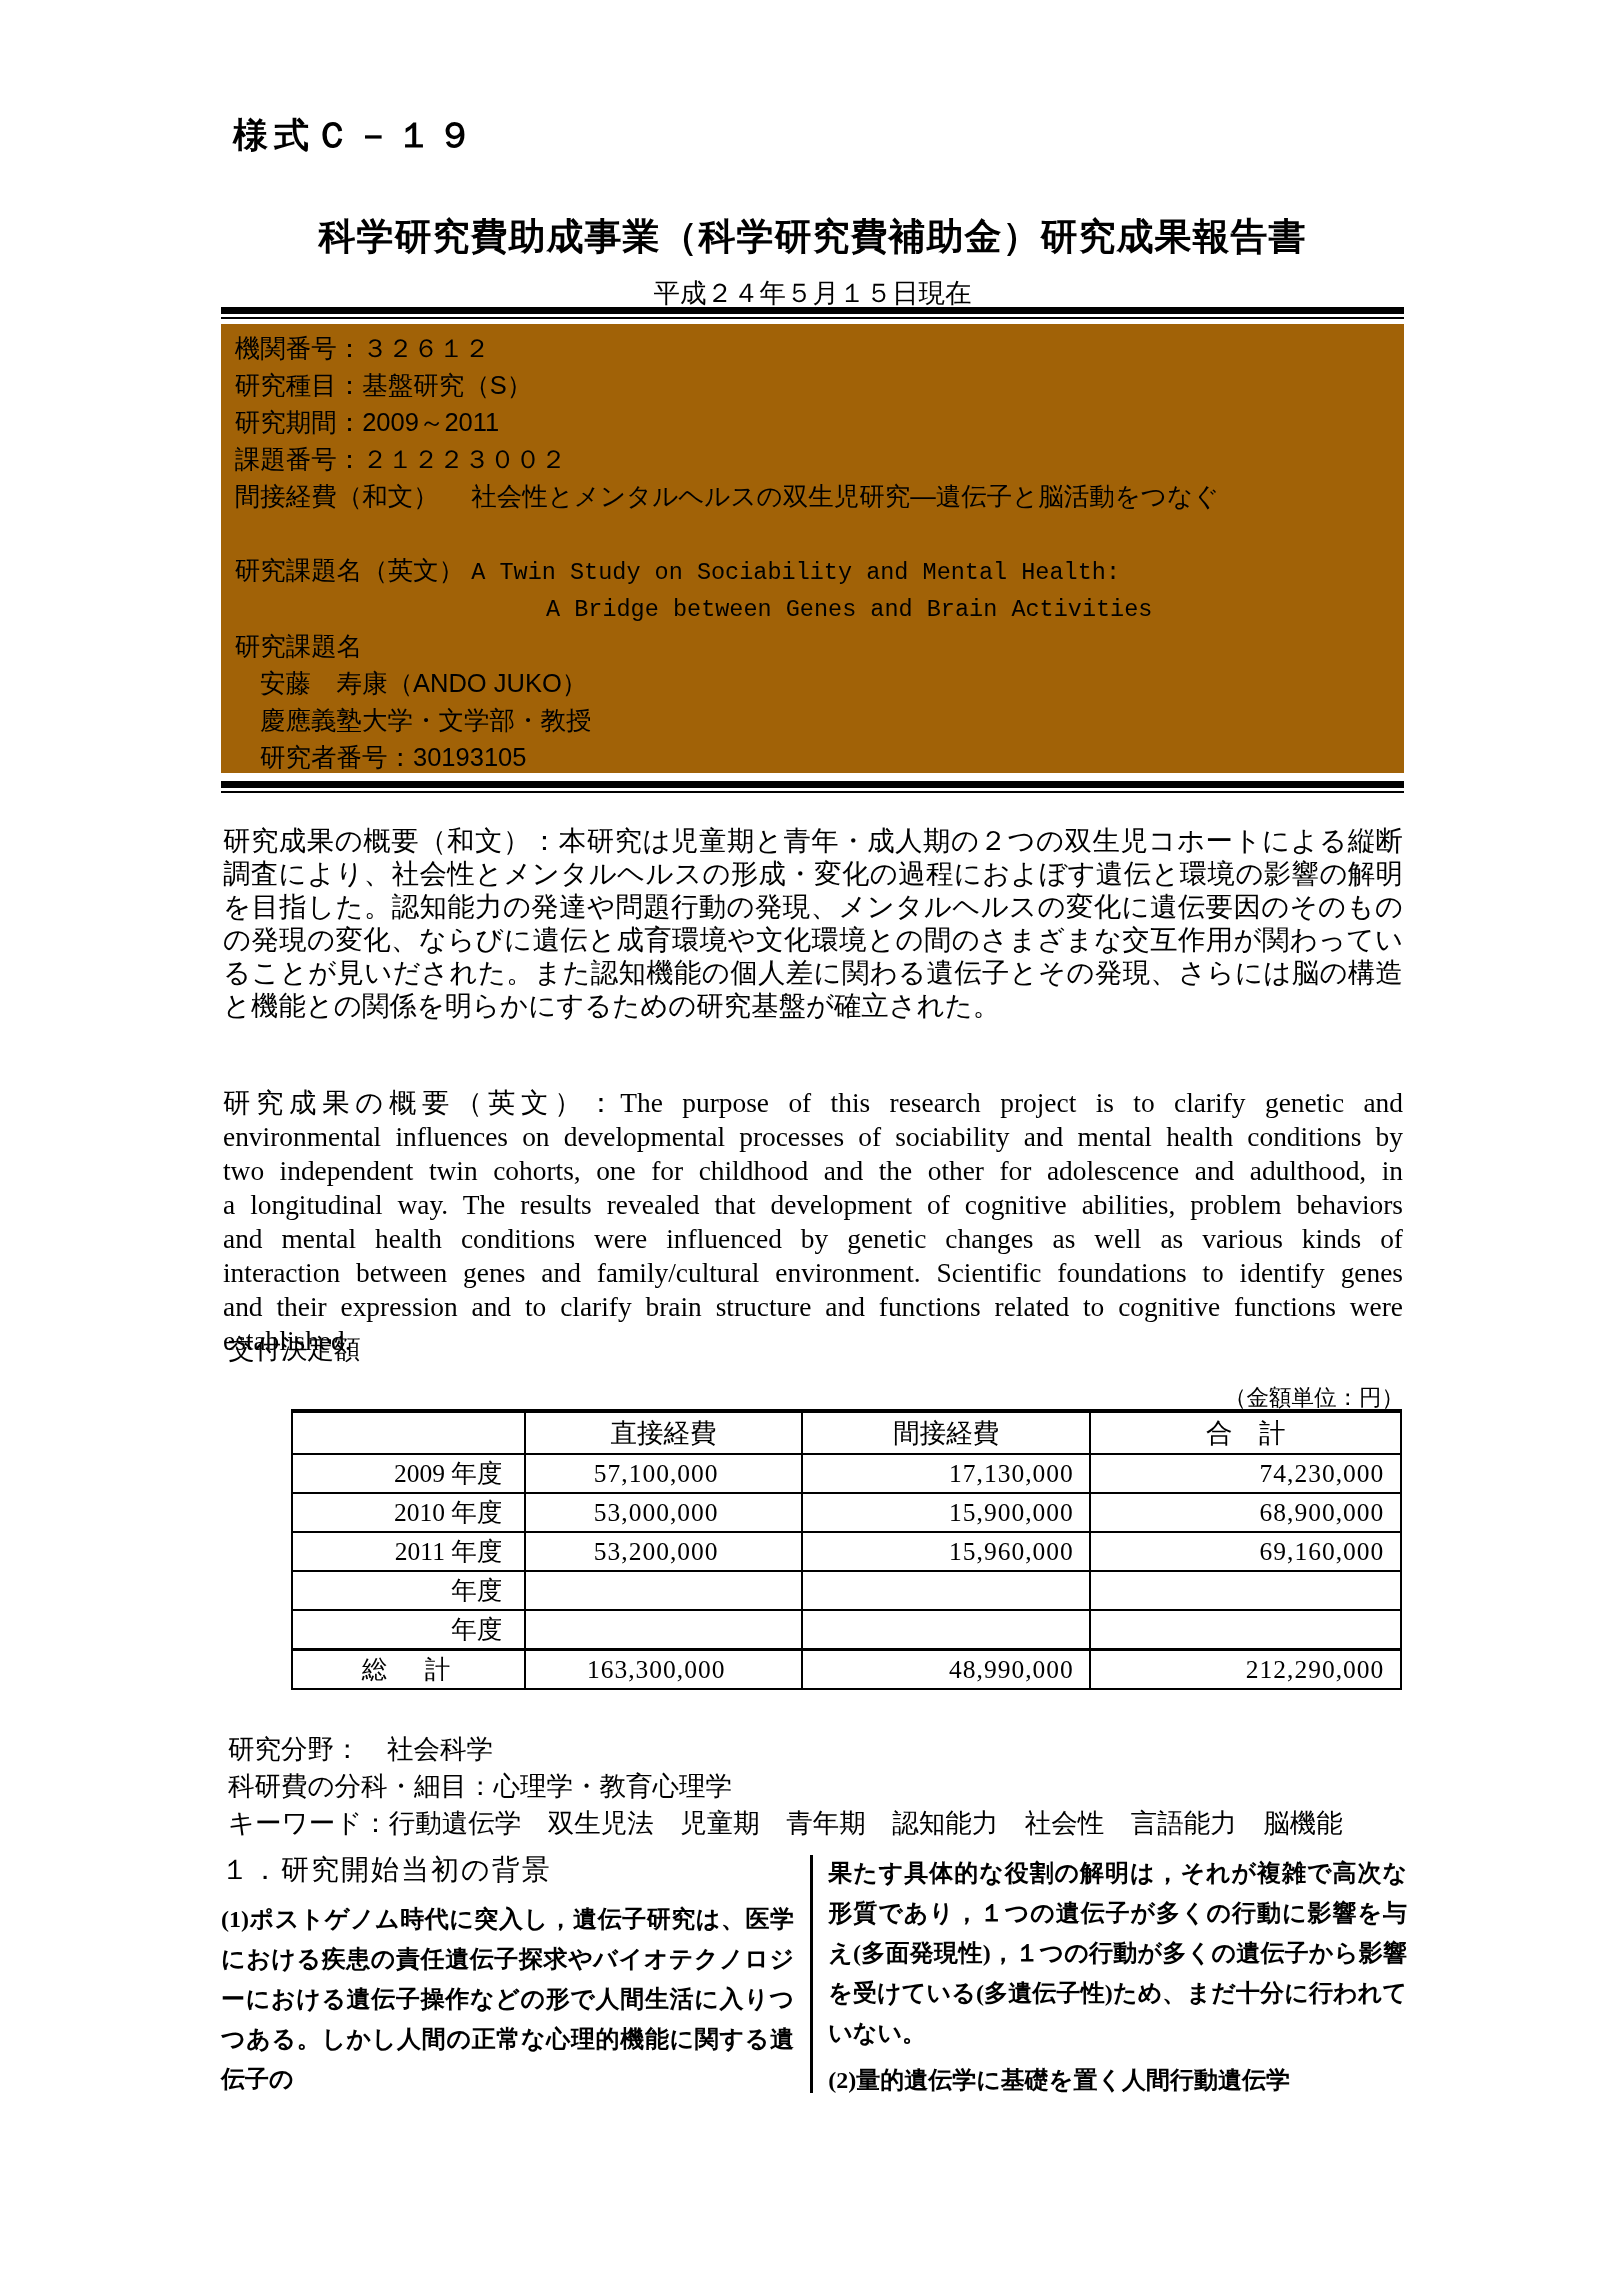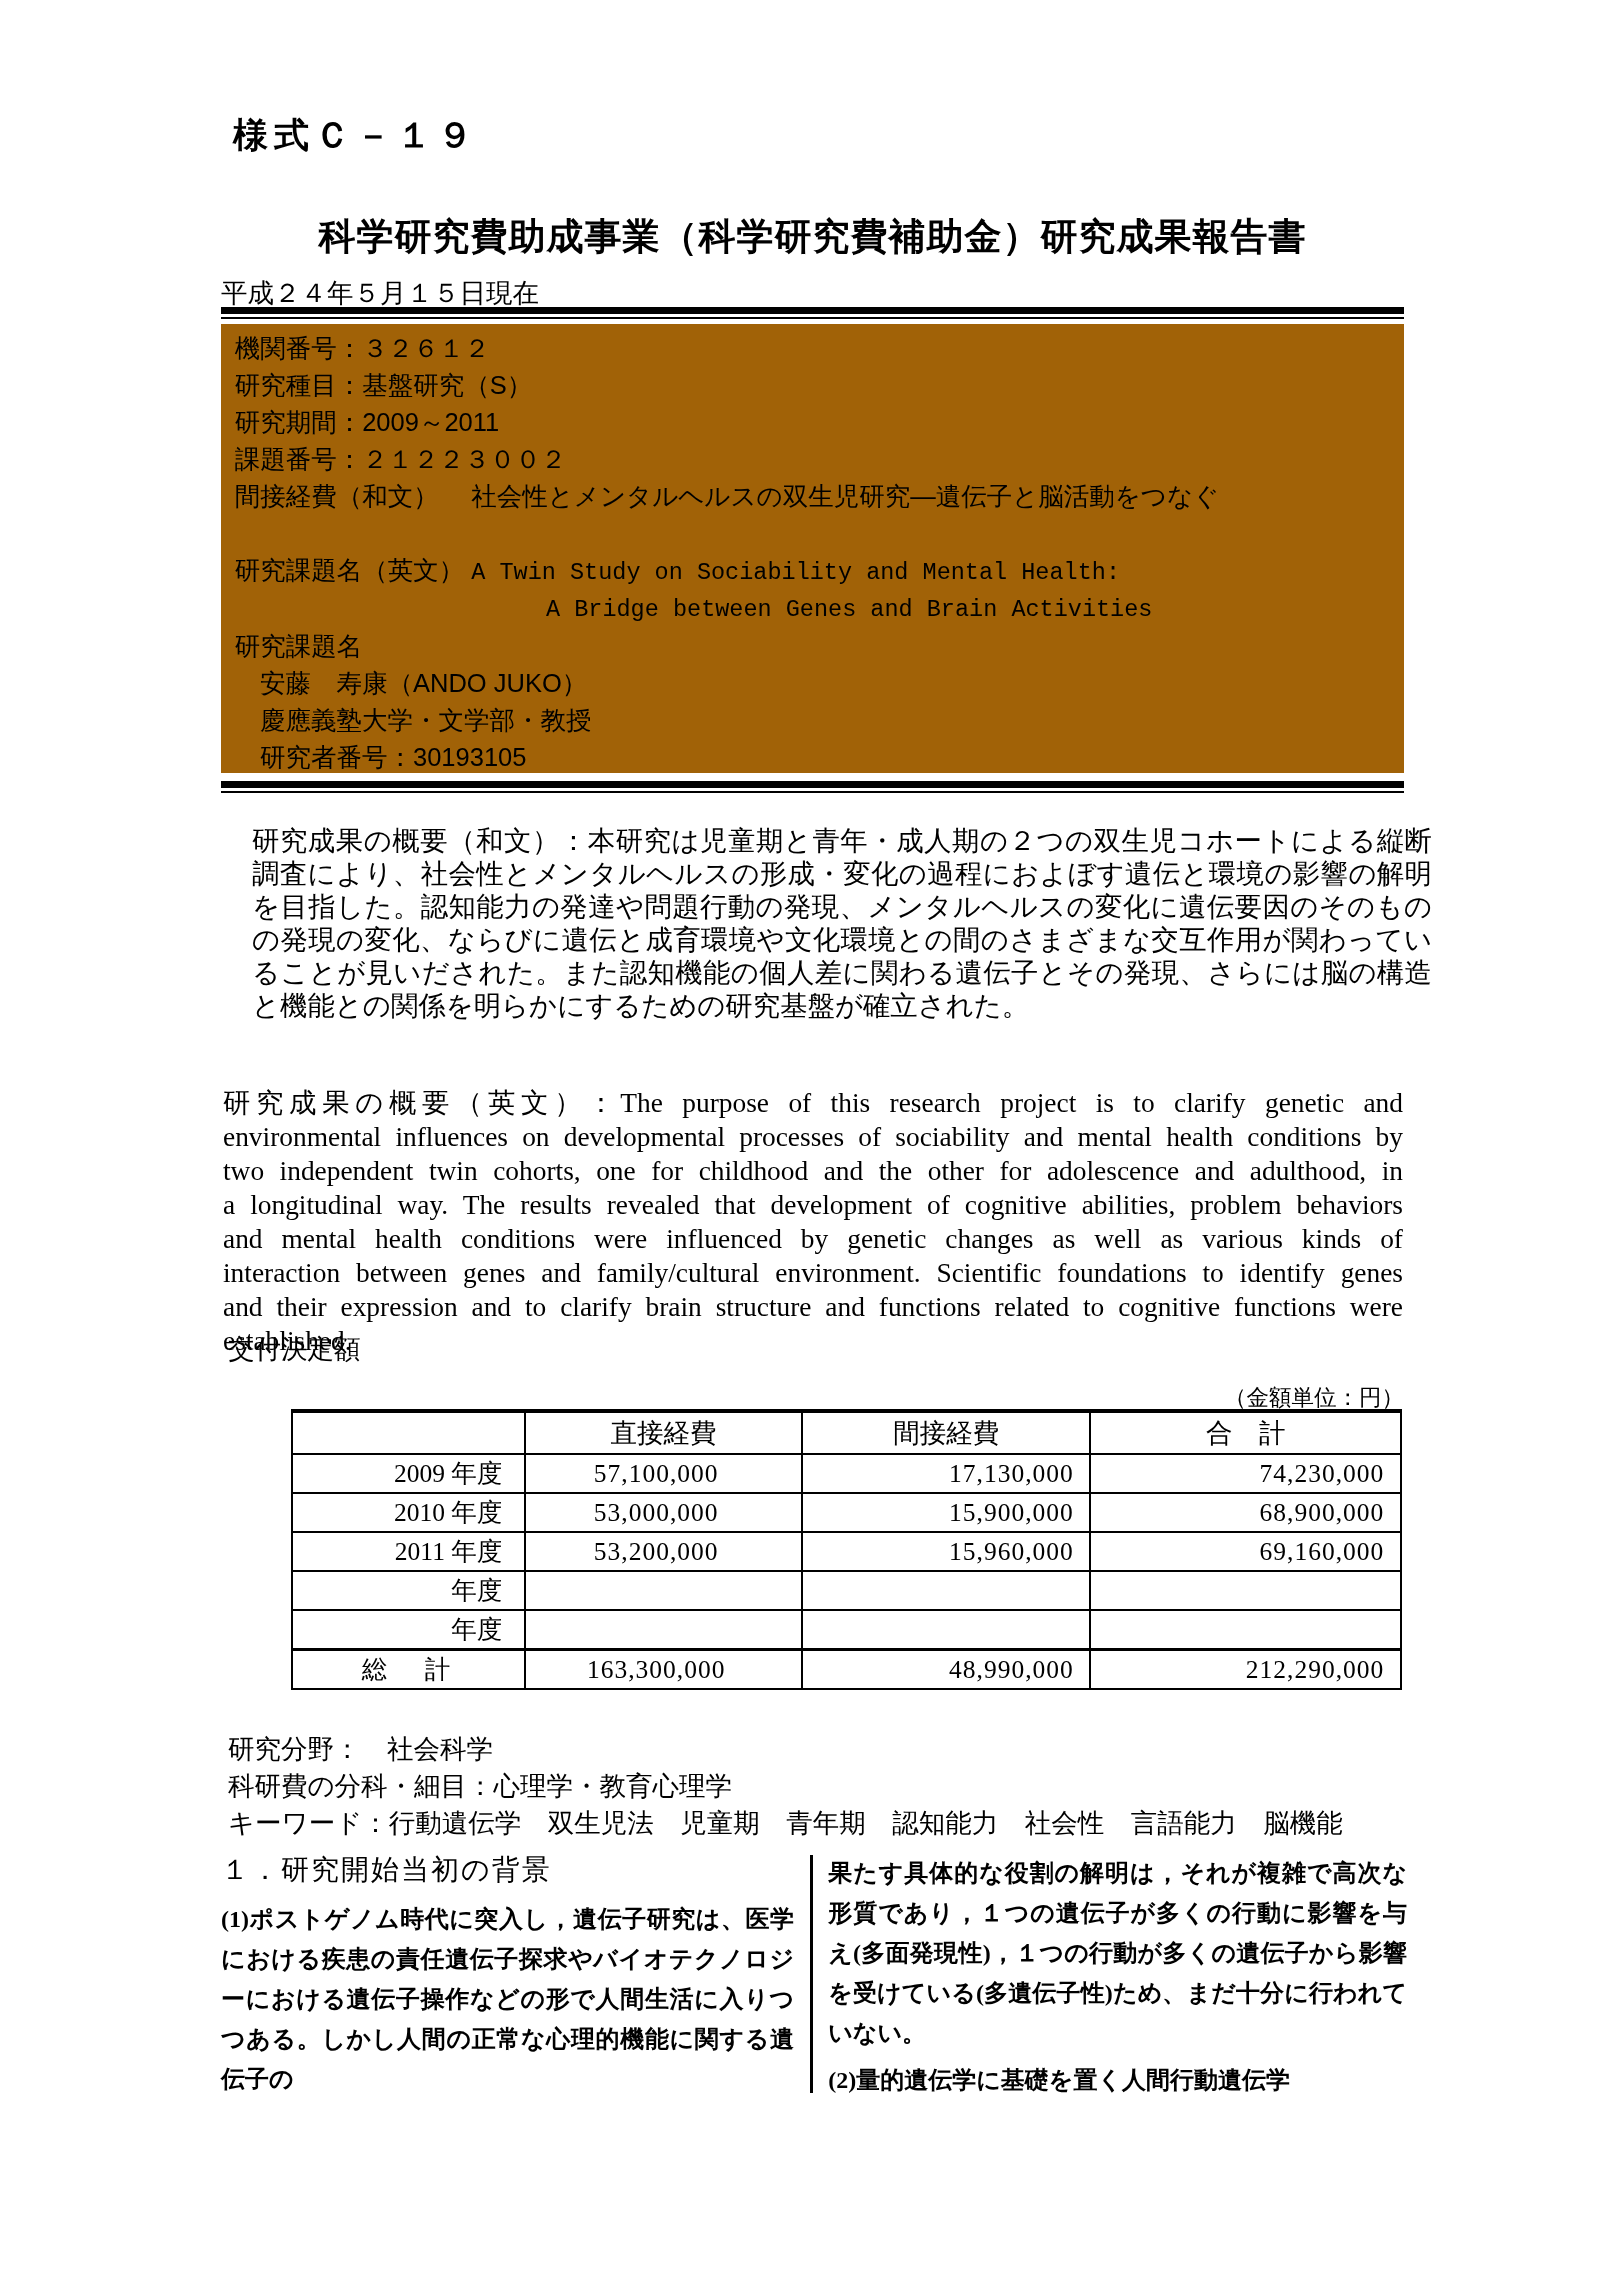--- a/index.html
+++ b/index.html
@@ -8,21 +8,21 @@
     width:1621px;height:2293px;
     background:#ffffff;color:#000;
     font-family:"Liberation Serif", serif;
     overflow:hidden;
   }
   .abs{position:absolute;}
 
   
   #form-code{left:233px;top:112px;font-family:"Liberation Sans",sans-serif;font-weight:bold;font-size:35px;letter-spacing:5.9px;}
   #doc-title{left:221px;top:212px;width:1183px;text-align:center;font-family:"Liberation Sans",sans-serif;font-weight:bold;font-size:37px;letter-spacing:1px;}
-  #date-line{left:221px;top:275px;width:1183px;text-align:left;font-size:26.5px;}
+  #date-line{left:221px;top:275px;width:1183px;text-align:center;font-size:26.5px;}
 
   
   .rule{left:221px;width:1183px;}
   #rule-top{top:307px;}
   #rule-mid{top:781px;}
   .rule-thick{height:6.9px;background:#000;}
   .rule-gap{height:2.9px;}
   .rule-thin{height:2px;background:#000;}
 
   
@@ -33,21 +33,21 @@
     font-size:25.5px;line-height:37px;
     box-sizing:border-box;padding-top:5.9px;
   }
   .info-line{padding-left:13.7px;white-space:pre;}
   .info-line.indent-en{padding-left:325px;}
   .info-line.indent-sm{padding-left:39px;}
   .blank-line{height:37px;}
   .latin-mono{font-family:Liberation Mono, monospace;font-size:23.5px;}
 
   
-  #abstract-ja{left:223px;top:798px;width:1180px;font-size:27.4px;line-height:33px;text-align:justify;margin-left:29px;}
+  #abstract-ja{left:223px;top:798px;width:1180px;font-size:27.4px;line-height:33px;text-align:justify;}
   #abstract-en{left:223px;top:1059px;width:1180px;font-size:27.4px;line-height:34px;text-align:justify;word-spacing:6.9px;}
 
   
   #funding-title{left:228px;top:1331px;font-size:26.5px;}
   #unit-note{left:221px;top:1382px;width:1183px;text-align:right;font-size:22.5px;}
   #funding-table{left:291px;top:1409px;width:1111px;}
   #funding-table table{width:100%;border-collapse:collapse;font-size:25.5px;}
   #funding-table th,#funding-table td{border:2px solid #000;height:37px;box-sizing:border-box;}
   #funding-table thead th{border-top:4.9px solid #000;border-bottom:2.9px solid #000;font-weight:normal;font-size:26.5px;text-align:center;height:43px;}
   #funding-table .col-label{width:21%;text-align:right;padding-right:21.6px;}

